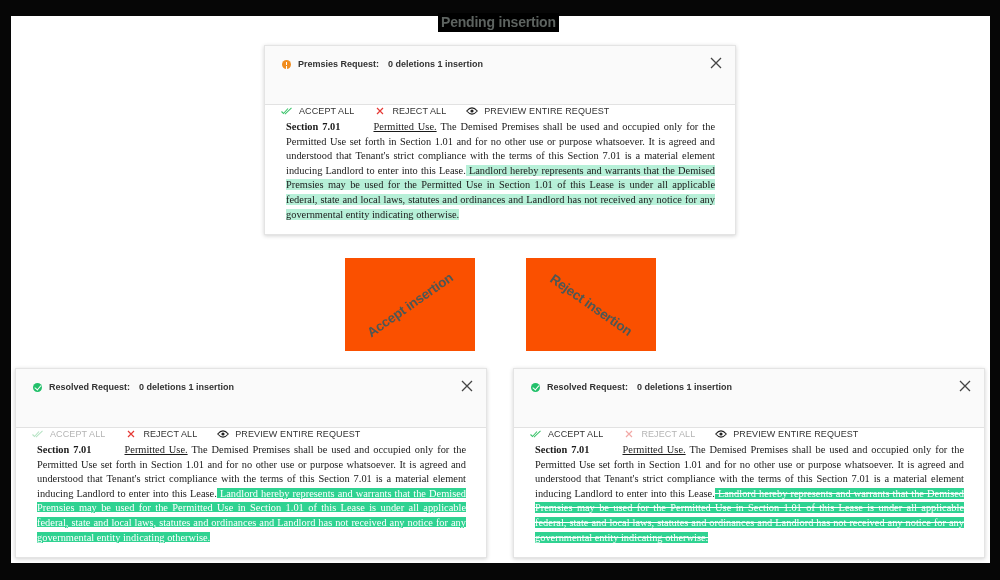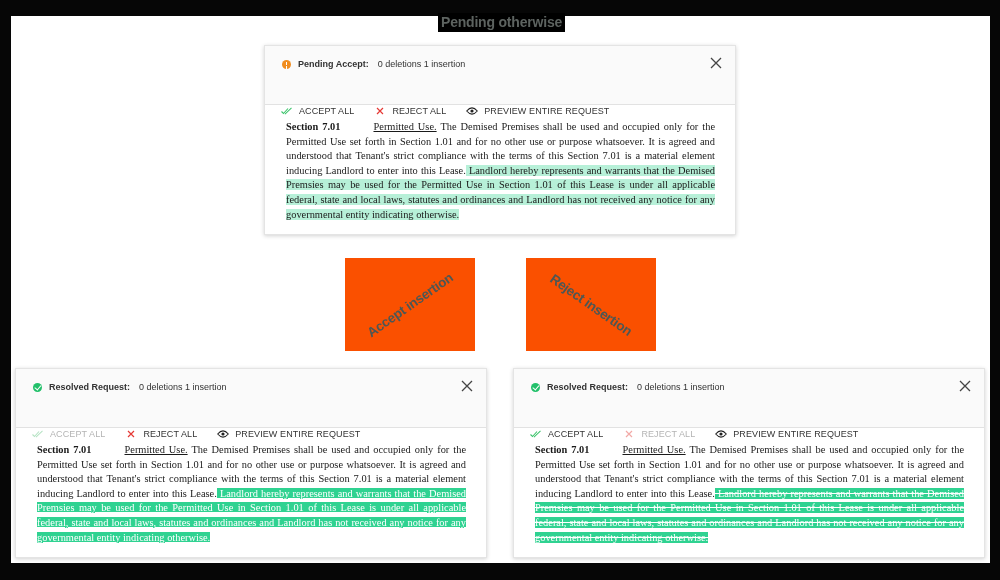--- a/index.html
+++ b/index.html
@@ -38,21 +38,21 @@
   .status-icon.pending::after {
     content: ""; position: absolute; left: 4px; top: 2px; width: 1px; height: 3px; background: #fff;
     box-shadow: 0 4px 0 0 #fff;
   }
   .status-icon.resolved { background: #22c06a; }
   .status-icon.resolved::after {
     content: ""; position: absolute; left: 2.5px; top: 1.5px; width: 3px; height: 4.5px;
     border-right: 1.3px solid #fff; border-bottom: 1.3px solid #fff; transform: rotate(40deg);
   }
   .status-label { font-weight: bold; color: #333; margin-right: 9px; }
-  .status-summary { font-weight: normal; color: #333; }
+  .status-summary { font-weight: bold; color: #333; }
 
   .actions {
     position: absolute; left: 16px; top: 34px; display: flex; align-items: center;
     font-size: 9px; height: 14px;
   }
   .action { display: flex; align-items: center; margin-right: 20px; cursor: pointer; color: #333; letter-spacing: 0.1px; margin-top: 47px; }
   .action.disabled { color: #b4b4b4; }
   .action .ic { width: 12px; height: 10px; margin-right: 6px; display: inline-flex; align-items: center; justify-content: center; }
   .close-btn {
     position: absolute; right: 12px; top: 10px; width: 14px; height: 14px; cursor: pointer;
@@ -77,27 +77,27 @@
     position: absolute; left: 50%; top: 50%;
     color: #4d5754; font-weight: bold; font-size: 13.5px; white-space: nowrap;
     letter-spacing: -0.3px;
   }
 </style>
 </head>
 <body>
 
 <div class="canvas"></div>
 
-<div class="page-title">Pending otherwise</div>
+<div class="page-title">Pending insertion</div>
 
 <div class="card" style="left:264px; top:45px; width:472px; height:190px;">
   <div class="card-head">
     <div class="status-row">
       <span class="status-icon pending"></span>
-      <span class="status-label">Pending Accept:</span>
+      <span class="status-label">Premsies Request:</span>
       <span class="status-summary">0 deletions 1 insertion</span>
     </div>
     <div class="actions">
       <div class="action">
         <span class="ic">
           <svg width="12" height="8" viewBox="0 0 12 8">
               <path d="M0.5 4.5 L2.5 6.5 L7 1.5" fill="none" stroke="#3ec46d" stroke-width="1.1"></path>
               <path d="M4 6.5 L4.3 6.8 L10.5 0.8" fill="none" stroke="#3ec46d" stroke-width="1.1"></path>
             </svg>
         </span>

